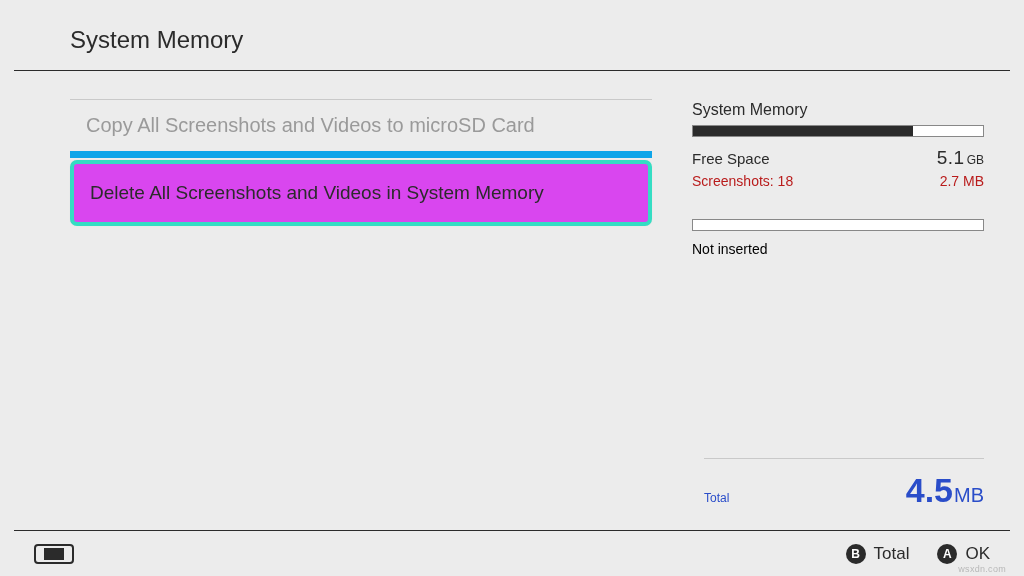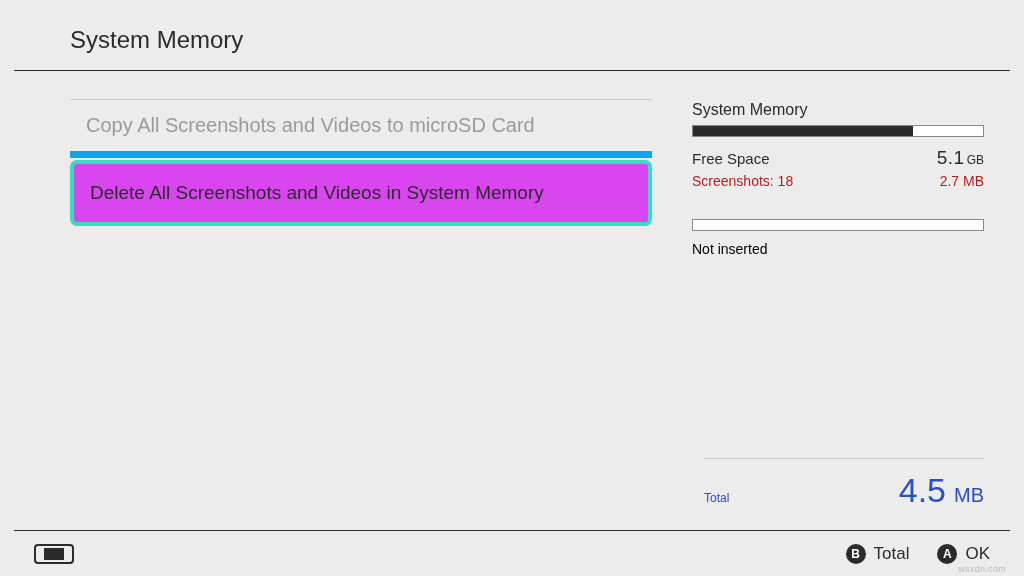--- a/index.html
+++ b/index.html
@@ -70,22 +70,22 @@
       right: 40px;
       width: 280px;
       border-top: 1px solid #c9c9c9;
       padding-top: 12px;
       display: flex;
       justify-content: space-between;
       align-items: baseline;
       color: #2a4dc9;
     }
     .totals-label { font-size: 12px; }
-    .totals-value { font-size: 34px; font-weight: 400; }
-    .totals-unit { font-size: 20px; margin-left: 8px; text-align: center; }
+    .totals-value { font-size: 34px; font-weight: 700; }
+    .totals-unit { font-size: 20px; margin-left: 1px; text-align: center; }
     .footer {
       position: absolute;
       bottom: 0;
       left: 14px;
       right: 14px;
       border-top: 1px solid #2b2b2b;
       height: 46px;
       display: flex;
       align-items: center;
       justify-content: space-between;

